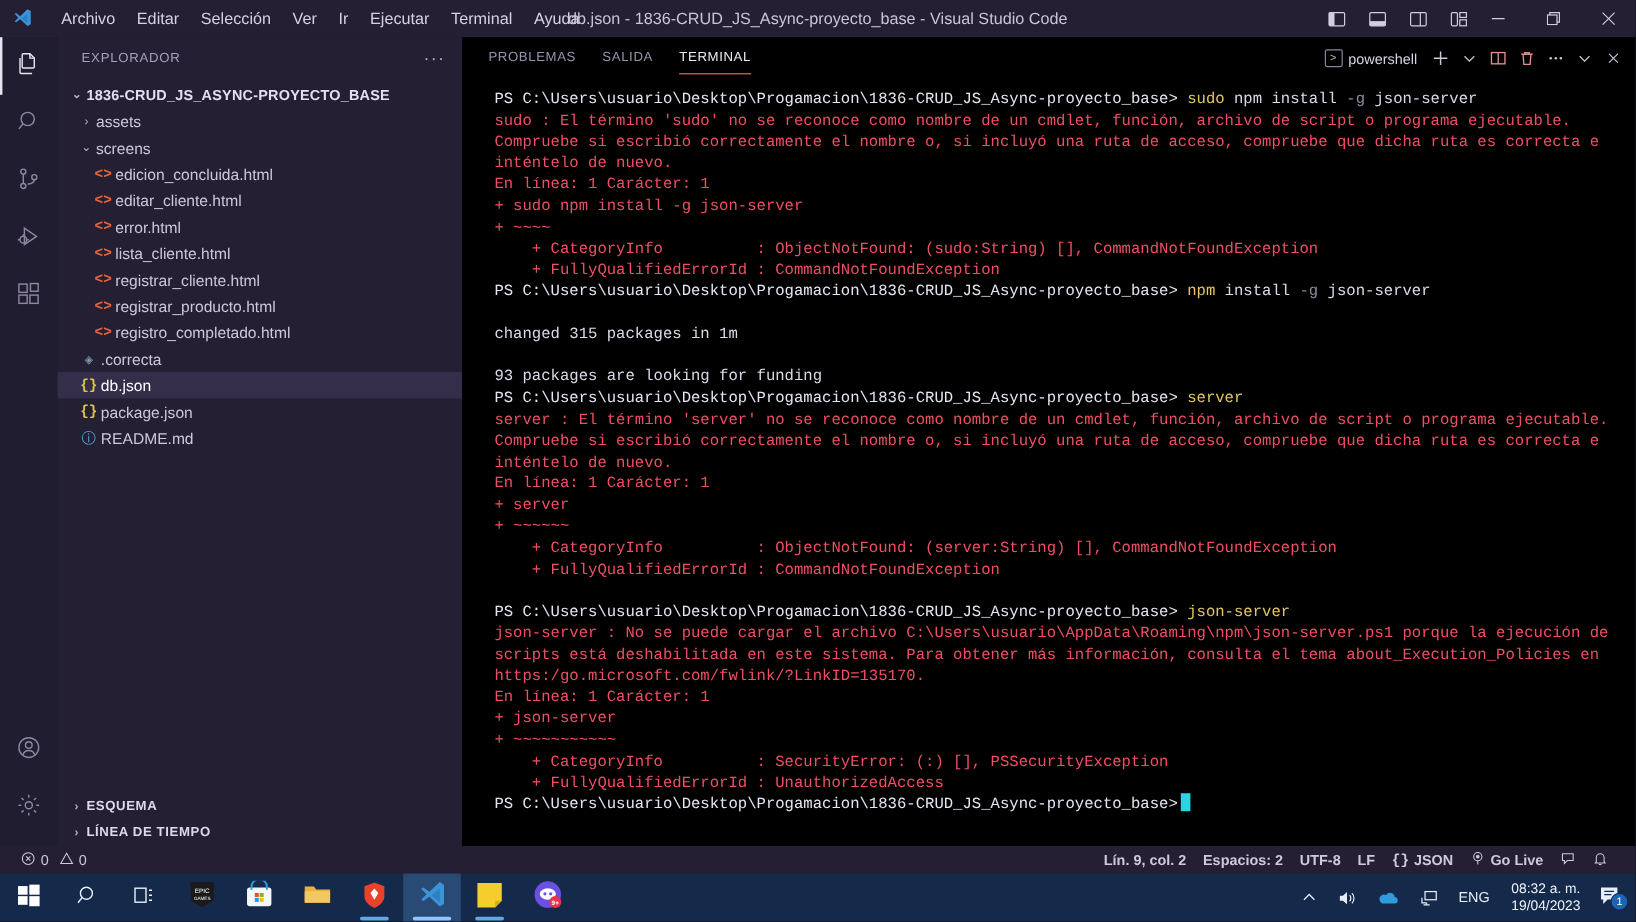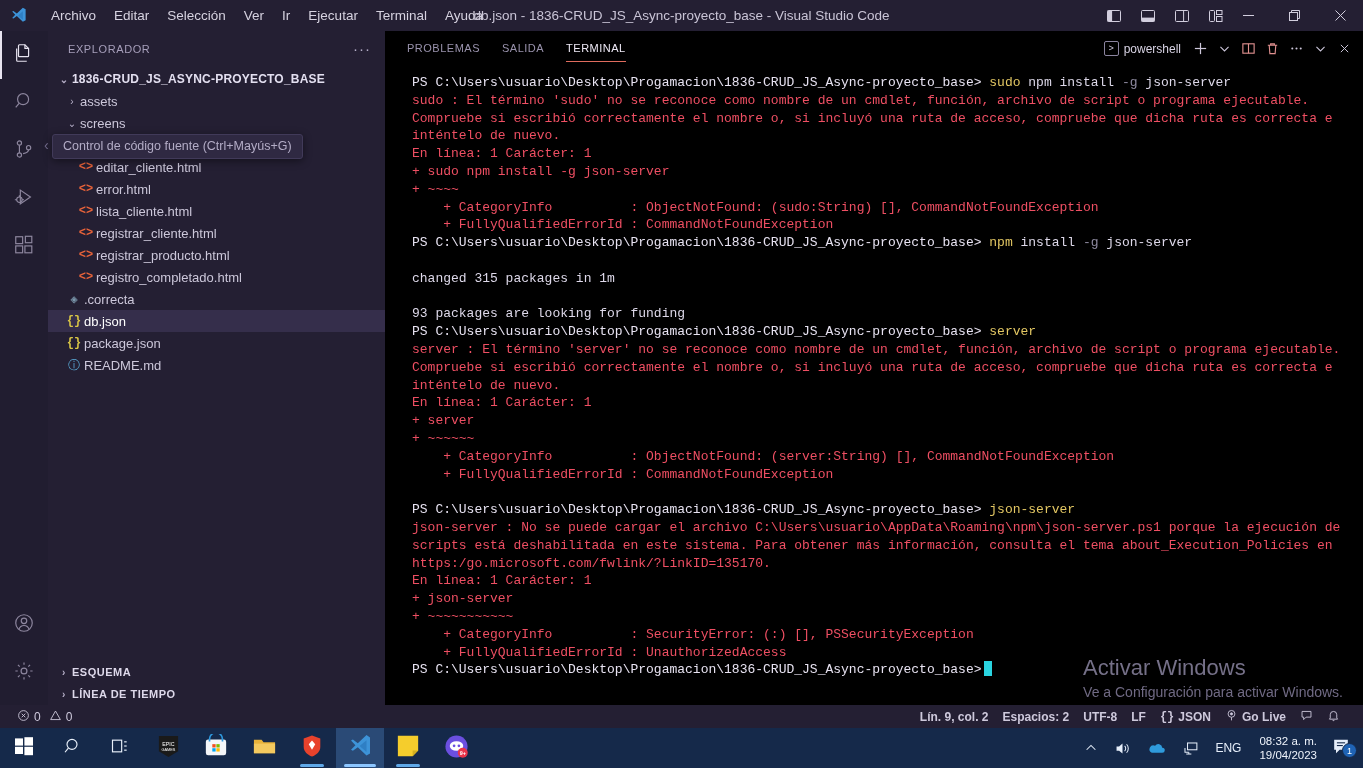--- a/index.html
+++ b/index.html
@@ -403,21 +403,20 @@
         <span class="chev">›</span>
         <span>ESQUEMA</span>
       </div>
       <div class="sb-sect">
         <span class="chev">›</span>
         <span>LÍNEA DE TIEMPO</span>
       </div>
     </div>
   </div>
 
-  <div class="tooltip">Control de código fuente (Ctrl+Mayús+G)</div>
 
   <div class="panel">
     <div class="panel-tabs">
       <div class="ptab">PROBLEMAS</div>
       <div class="ptab">SALIDA</div>
       <div class="ptab active">TERMINAL</div>
 
       <div class="panel-actions">
         <div class="pterm-chip">
           <span class="chip-box">&gt;</span>
@@ -462,24 +461,20 @@
               <line x1="3.5" y1="3.5" x2="12.5" y2="12.5" stroke="#cdc7db" stroke-width="1.2"></line>
               <line x1="12.5" y1="3.5" x2="3.5" y2="12.5" stroke="#cdc7db" stroke-width="1.2"></line>
             </svg>
         </div>
       </div>
     </div>
 
     <div class="term" id="terminal-output"><div><span class="pspath">PS C:\Users\usuario\Desktop\Progamacion\1836-CRUD_JS_Async-proyecto_base&gt; </span><span class="cmd">sudo</span><span class="plain"> npm install </span><span class="flag">-g</span><span class="plain"> json-server</span></div><div class="err">sudo : El término 'sudo' no se reconoce como nombre de un cmdlet, función, archivo de script o programa ejecutable.</div><div class="err">Compruebe si escribió correctamente el nombre o, si incluyó una ruta de acceso, compruebe que dicha ruta es correcta e</div><div class="err">inténtelo de nuevo.</div><div class="err">En línea: 1 Carácter: 1</div><div class="err">+ sudo npm install -g json-server</div><div class="err">+ ~~~~</div><div class="err">    + CategoryInfo          : ObjectNotFound: (sudo:String) [], CommandNotFoundException</div><div class="err">    + FullyQualifiedErrorId : CommandNotFoundException</div><div><span class="pspath">PS C:\Users\usuario\Desktop\Progamacion\1836-CRUD_JS_Async-proyecto_base&gt; </span><span class="cmd">npm</span><span class="plain"> install </span><span class="flag">-g</span><span class="plain"> json-server</span></div><div>&nbsp;</div><div class="plain">changed 315 packages in 1m</div><div>&nbsp;</div><div class="plain">93 packages are looking for funding</div><div><span class="pspath">PS C:\Users\usuario\Desktop\Progamacion\1836-CRUD_JS_Async-proyecto_base&gt; </span><span class="cmd">server</span></div><div class="err">server : El término 'server' no se reconoce como nombre de un cmdlet, función, archivo de script o programa ejecutable.</div><div class="err">Compruebe si escribió correctamente el nombre o, si incluyó una ruta de acceso, compruebe que dicha ruta es correcta e</div><div class="err">inténtelo de nuevo.</div><div class="err">En línea: 1 Carácter: 1</div><div class="err">+ server</div><div class="err">+ ~~~~~~</div><div class="err">    + CategoryInfo          : ObjectNotFound: (server:String) [], CommandNotFoundException</div><div class="err">    + FullyQualifiedErrorId : CommandNotFoundException</div><div>&nbsp;</div><div><span class="pspath">PS C:\Users\usuario\Desktop\Progamacion\1836-CRUD_JS_Async-proyecto_base&gt; </span><span class="cmd">json-server</span></div><div class="err">json-server : No se puede cargar el archivo C:\Users\usuario\AppData\Roaming\npm\json-server.ps1 porque la ejecución de</div><div class="err">scripts está deshabilitada en este sistema. Para obtener más información, consulta el tema about_Execution_Policies en</div><div class="err">https:/go.microsoft.com/fwlink/?LinkID=135170.</div><div class="err">En línea: 1 Carácter: 1</div><div class="err">+ json-server</div><div class="err">+ ~~~~~~~~~~~</div><div class="err">    + CategoryInfo          : SecurityError: (:) [], PSSecurityException</div><div class="err">    + FullyQualifiedErrorId : UnauthorizedAccess</div><div><span class="pspath">PS C:\Users\usuario\Desktop\Progamacion\1836-CRUD_JS_Async-proyecto_base&gt;</span><span class="cursor"></span></div></div>
   </div>
 
-  <div class="watermark">
-    <div class="wm-title">Activar Windows</div>
-    <div class="wm-sub">Ve a Configuración para activar Windows.</div>
-  </div>
 
   <div class="statusbar">
     <div class="sb-left">
       <div class="sbi">
         <span>
           <svg width="13" height="13" viewBox="0 0 16 16" fill="none" stroke="#cec9dc" stroke-width="1.1">
               <circle cx="8" cy="8" r="6"></circle>
               <line x1="5.8" y1="5.8" x2="10.2" y2="10.2"></line>
               <line x1="10.2" y1="5.8" x2="5.8" y2="10.2"></line>
             </svg>

